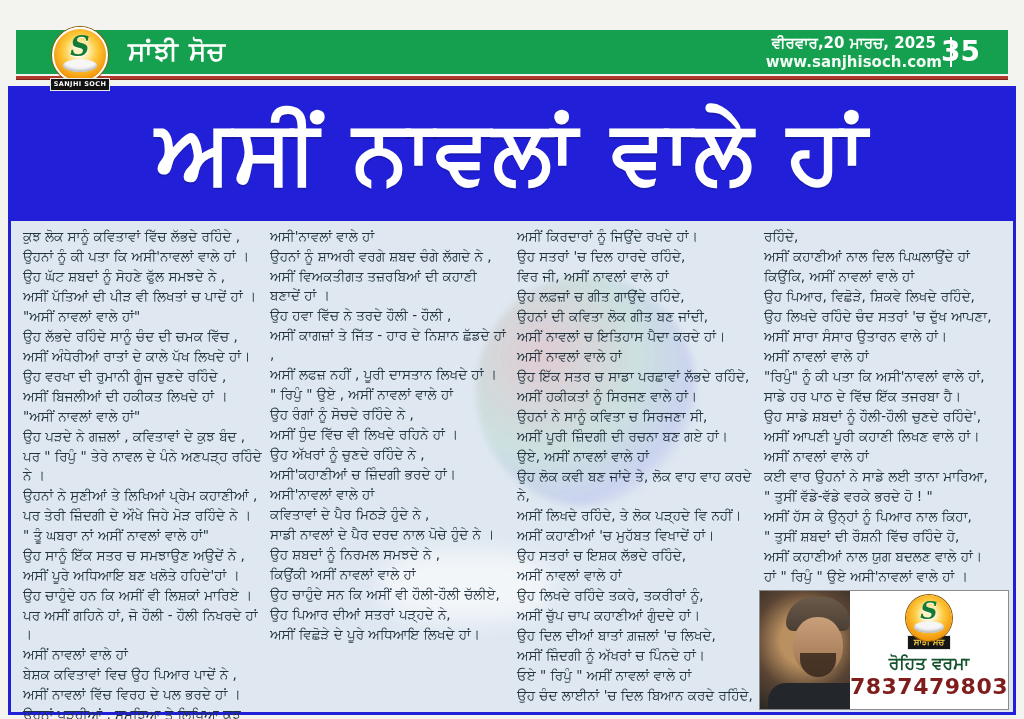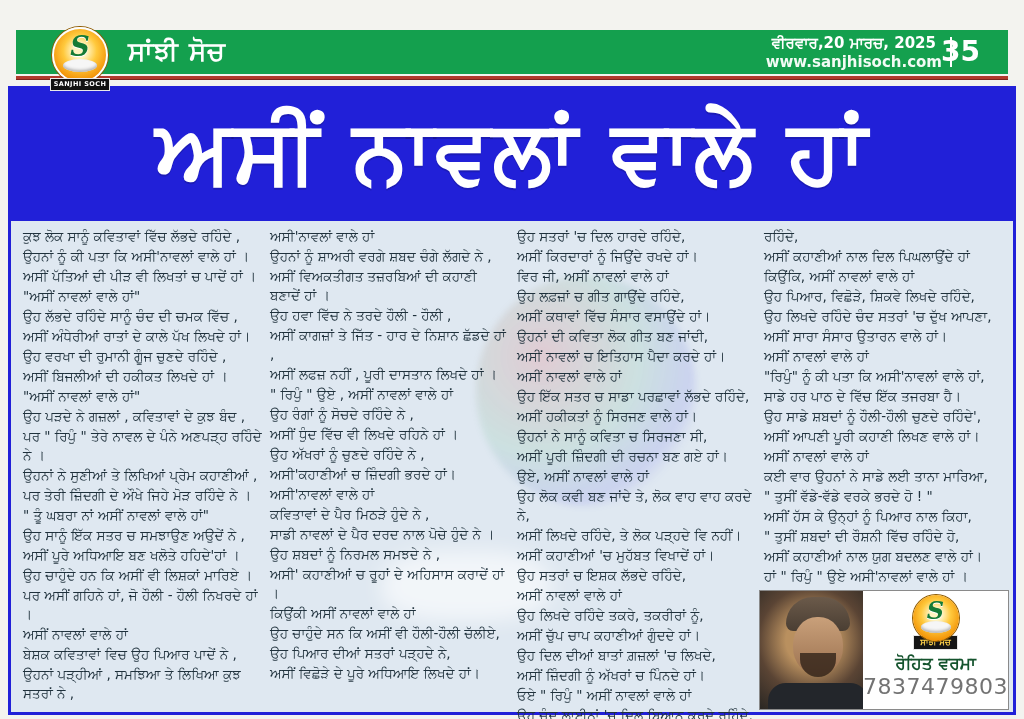--- a/index.html
+++ b/index.html
@@ -59,21 +59,21 @@
           background:radial-gradient(circle at 50% 42%,#fff3c0 0 18%,#ffc93d 42%,#f08c00 78%,#c96a00 100%);
           box-shadow:0 0 0 1px #8d5a00;}
   .a-logo .s{position:absolute;left:0;right:0;top:1px;text-align:center;
              font-family:"DejaVu Serif","Liberation Serif",serif;font-style:italic;font-weight:bold;
              font-size:24px;color:#157a35;text-shadow:0 1px 0 #fff;}
   .a-logo .hands{position:absolute;left:8px;right:8px;bottom:8px;height:12px;border-radius:50%;
                  background:#f6f6f6;box-shadow:inset 0 -2px 3px #b5b5b5;}
   .a-logo-caption{margin-top:-6px;background:#151515;color:#ffd24a;font-size:8.5px;font-weight:bold;
                   padding:1px 6px;border:1px solid #e5e5e5;}
   .a-name{margin-top:3px;font-size:17px;font-weight:bold;color:#14532d;}
-  .a-phone{margin-top:1px;font-size:22px;font-weight:normal;color:#737373;letter-spacing:.5px;}
+  .a-phone{margin-top:1px;font-size:22px;font-weight:bold;color:#7f1d1d;letter-spacing:.5px;}
 </style>
 </head>
 <body>
 
 <div class="page">
 
   <div class="masthead">
     <div class="m-logo">
       <div class="s">S</div>
       <div class="hands"></div>
@@ -93,68 +93,68 @@
     <div class="banner-title">ਅਸੀਂ ਨਾਵਲਾਂ ਵਾਲੇ ਹਾਂ</div>
   </div>
 
   <div class="sheet">
     <div class="wm1"></div>
     <div class="wm2"></div>
     <div class="cols">
       <div class="col">
           <div class="poem-line">ਕੁਝ ਲੋਕ ਸਾਨੂੰ ਕਵਿਤਾਵਾਂ ਵਿੱਚ ਲੱਭਦੇ ਰਹਿੰਦੇ ,</div>
           <div class="poem-line">ਉਹਨਾਂ ਨੂੰ ਕੀ ਪਤਾ ਕਿ ਅਸੀ'ਨਾਵਲਾਂ ਵਾਲੇ ਹਾਂ ।</div>
+          <div class="poem-line">ਉਹ ਘੱਟ ਸ਼ਬਦਾਂ ਨੂੰ ਸੋਹਣੇ ਫੁੱਲ ਸਮਝਦੇ ਨੇ ,</div>
           <div class="poem-line">ਅਸੀਂ ਪੱਤਿਆਂ ਦੀ ਪੀੜ ਵੀ ਲਿਖਤਾਂ ਚ ਪਾਦੇਂ ਹਾਂ ।</div>
           <div class="poem-line">"ਅਸੀਂ ਨਾਵਲਾਂ ਵਾਲੇ ਹਾਂ"</div>
           <div class="poem-line">ਉਹ ਲੱਭਦੇ ਰਹਿੰਦੇ ਸਾਨੂੰ ਚੰਦ ਦੀ ਚਮਕ ਵਿੱਚ ,</div>
           <div class="poem-line">ਅਸੀਂ ਅੰਧੇਰੀਆਂ ਰਾਤਾਂ ਦੇ ਕਾਲੇ ਪੱਖ ਲਿਖਦੇ ਹਾਂ।</div>
           <div class="poem-line">ਉਹ ਵਰਖਾ ਦੀ ਰੁਮਾਨੀ ਗੂੰਜ ਚੁਣਦੇ ਰਹਿੰਦੇ ,</div>
           <div class="poem-line">ਅਸੀਂ ਬਿਜਲੀਆਂ ਦੀ ਹਕੀਕਤ ਲਿਖਦੇ ਹਾਂ ।</div>
           <div class="poem-line">"ਅਸੀਂ ਨਾਵਲਾਂ ਵਾਲੇ ਹਾਂ"</div>
           <div class="poem-line">ਉਹ ਪੜਦੇ ਨੇ ਗਜ਼ਲਾਂ , ਕਵਿਤਾਵਾਂ ਦੇ ਕੁਝ ਬੰਦ ,</div>
           <div class="poem-line">ਪਰ " ਰਿਪੁੰ " ਤੇਰੇ ਨਾਵਲ ਦੇ ਪੰਨੇ ਅਣਪੜ੍ਹ ਰਹਿੰਦੇ ਨੇ ।</div>
           <div class="poem-line">ਉਹਨਾਂ ਨੇ ਸੁਣੀਆਂ ਤੇ ਲਿਖਿਆਂ ਪ੍ਰੇਮ ਕਹਾਣੀਆਂ ,</div>
           <div class="poem-line">ਪਰ ਤੇਰੀ ਜ਼ਿੰਦਗੀ ਦੇ ਔਖੇ ਜਿਹੇ ਮੋੜ ਰਹਿੰਦੇ ਨੇ ।</div>
           <div class="poem-line">" ਤੂੰ ਘਬਰਾ ਨਾਂ ਅਸੀਂ ਨਾਵਲਾਂ ਵਾਲੇ ਹਾਂ"</div>
           <div class="poem-line">ਉਹ ਸਾਨੂੰ ਇੱਕ ਸਤਰ ਚ ਸਮਝਾਉਣ ਅਉਦੇਂ ਨੇ ,</div>
           <div class="poem-line">ਅਸੀਂ ਪੂਰੇ ਅਧਿਆਇ ਬਣ ਖਲੋਤੇ ਹਹਿਦੇ'ਹਾਂ ।</div>
           <div class="poem-line">ਉਹ ਚਾਹੁੰਦੇ ਹਨ ਕਿ ਅਸੀਂ ਵੀ ਲਿਸ਼ਕਾਂ ਮਾਰਿਏ ।</div>
           <div class="poem-line">ਪਰ ਅਸੀਂ ਗਹਿਨੇ ਹਾਂ, ਜੋ ਹੌਲੀ - ਹੌਲੀ ਨਿਖਰਦੇ ਹਾਂ ।</div>
           <div class="poem-line">ਅਸੀਂ ਨਾਵਲਾਂ ਵਾਲੇ ਹਾਂ</div>
           <div class="poem-line">ਬੇਸ਼ਕ ਕਵਿਤਾਵਾਂ ਵਿਚ ਉਹ ਪਿਆਰ ਪਾਦੇਂ ਨੇ ,</div>
+          <div class="poem-line">ਅਸੀਂ ਨਾਵਲਾਂ ਵਿੱਚ ਵਿਰਹ ਦੇ ਪਲ ਭਰਦੇ ਹਾਂ ।</div>
           <div class="poem-line">ਉਹਨਾਂ ਪੜ੍ਹੀਆਂ , ਸਮਝਿਆ ਤੇ ਲਿਖਿਆ ਕੁਝ ਸਤਰਾਂ ਨੇ ,</div>
         </div>
       <div class="col">
           <div class="poem-line">ਅਸੀ'ਨਾਵਲਾਂ ਵਾਲੇ ਹਾਂ</div>
           <div class="poem-line">ਉਹਨਾਂ ਨੂੰ ਸ਼ਾਅਰੀ ਵਰਗੇ ਸ਼ਬਦ ਚੰਗੇ ਲੱਗਦੇ ਨੇ ,</div>
           <div class="poem-line">ਅਸੀਂ ਵਿਅਕਤੀਗਤ ਤਜ਼ਰਬਿਆਂ ਦੀ ਕਹਾਣੀ ਬਣਾਦੇਂ ਹਾਂ ।</div>
           <div class="poem-line">ਉਹ ਹਵਾ ਵਿੱਚ ਨੇ ਤਰਦੇ ਹੌਲੀ - ਹੌਲੀ ,</div>
           <div class="poem-line">ਅਸੀਂ ਕਾਗਜ਼ਾਂ ਤੇ ਜਿੱਤ - ਹਾਰ ਦੇ ਨਿਸ਼ਾਨ ਛੱਡਦੇ ਹਾਂ ,</div>
           <div class="poem-line">ਅਸੀਂ ਲਫਜ਼ ਨਹੀਂ , ਪੂਰੀ ਦਾਸਤਾਨ ਲਿਖਦੇ ਹਾਂ ।</div>
           <div class="poem-line">" ਰਿਪੁੰ " ਉਏ , ਅਸੀਂ ਨਾਵਲਾਂ ਵਾਲੇ ਹਾਂ</div>
           <div class="poem-line">ਉਹ ਰੰਗਾਂ ਨੂੰ ਸੋਚਦੇ ਰਹਿੰਦੇ ਨੇ ,</div>
           <div class="poem-line">ਅਸੀਂ ਧੁੰਦ ਵਿੱਚ ਵੀ ਲਿਖਦੇ ਰਹਿਨੇ ਹਾਂ ।</div>
           <div class="poem-line">ਉਹ ਅੱਖਰਾਂ ਨੂੰ ਚੁਣਦੇ ਰਹਿੰਦੇ ਨੇ ,</div>
           <div class="poem-line">ਅਸੀ'ਕਹਾਣੀਆਂ ਚ ਜ਼ਿੰਦਗੀ ਭਰਦੇ ਹਾਂ।</div>
           <div class="poem-line">ਅਸੀ'ਨਾਵਲਾਂ ਵਾਲੇ ਹਾਂ</div>
           <div class="poem-line">ਕਵਿਤਾਵਾਂ ਦੇ ਪੈਰ ਮਿਠੜੇ ਹੁੰਦੇ ਨੇ ,</div>
           <div class="poem-line">ਸਾਡੀ ਨਾਵਲਾਂ ਦੇ ਪੈਰ ਦਰਦ ਨਾਲ ਪੋਚੇ ਹੁੰਦੇ ਨੇ ।</div>
           <div class="poem-line">ਉਹ ਸ਼ਬਦਾਂ ਨੂੰ ਨਿਰਮਲ ਸਮਝਦੇ ਨੇ ,</div>
-          <div class="poem-line">ਅਸੀ' ਕਹਾਣੀਆਂ ਚ ਰੂਹਾਂ ਦੇ ਅਹਿਸਾਸ ਕਰਾਦੇਂ ਹਾਂ ।</div>
           <div class="poem-line">ਕਿਉਂਕੀ ਅਸੀਂ ਨਾਵਲਾਂ ਵਾਲੇ ਹਾਂ</div>
           <div class="poem-line">ਉਹ ਚਾਹੁੰਦੇ ਸਨ ਕਿ ਅਸੀਂ ਵੀ ਹੌਲੀ-ਹੌਲੀ ਚੱਲੀਏ,</div>
           <div class="poem-line">ਉਹ ਪਿਆਰ ਦੀਆਂ ਸਤਰਾਂ ਪੜ੍ਹਦੇ ਨੇ,</div>
           <div class="poem-line">ਅਸੀਂ ਵਿਛੋੜੇ ਦੇ ਪੂਰੇ ਅਧਿਆਇ ਲਿਖਦੇ ਹਾਂ।</div>
         </div>
       <div class="col">
+          <div class="poem-line">ਅਸੀਂ ਕਿਰਦਾਰਾਂ ਨੂੰ ਜਿਉਂਦੇ ਰਖਦੇ ਹਾਂ।</div>
           <div class="poem-line">ਉਹ ਸਤਰਾਂ 'ਚ ਦਿਲ ਹਾਰਦੇ ਰਹਿੰਦੇ,</div>
-          <div class="poem-line">ਅਸੀਂ ਕਿਰਦਾਰਾਂ ਨੂੰ ਜਿਉਂਦੇ ਰਖਦੇ ਹਾਂ।</div>
           <div class="poem-line">ਵਿਰ ਜੀ, ਅਸੀਂ ਨਾਵਲਾਂ ਵਾਲੇ ਹਾਂ</div>
           <div class="poem-line">ਉਹ ਲਫ਼ਜ਼ਾਂ ਚ ਗੀਤ ਗਾਉਂਦੇ ਰਹਿੰਦੇ,</div>
-          <div class="poem-line">ਅਸੀਂ ਕਥਾਵਾਂ ਵਿੱਚ ਸੰਸਾਰ ਵਸਾਉਂਦੇ ਹਾਂ।</div>
           <div class="poem-line">ਉਹਨਾਂ ਦੀ ਕਵਿਤਾ ਲੋਕ ਗੀਤ ਬਣ ਜਾਂਦੀ,</div>
           <div class="poem-line">ਅਸੀਂ ਨਾਵਲਾਂ ਚ ਇਤਿਹਾਸ ਪੈਦਾ ਕਰਦੇ ਹਾਂ।</div>
           <div class="poem-line">ਅਸੀਂ ਨਾਵਲਾਂ ਵਾਲੇ ਹਾਂ</div>
           <div class="poem-line">ਉਹ ਇੱਕ ਸਤਰ ਚ ਸਾਡਾ ਪਰਛਾਵਾਂ ਲੱਭਦੇ ਰਹਿੰਦੇ,</div>
           <div class="poem-line">ਅਸੀਂ ਹਕੀਕਤਾਂ ਨੂੰ ਸਿਰਜਣ ਵਾਲੇ ਹਾਂ।</div>
           <div class="poem-line">ਉਹਨਾਂ ਨੇ ਸਾਨੂੰ ਕਵਿਤਾ ਚ ਸਿਰਜਣਾ ਸੀ,</div>
           <div class="poem-line">ਅਸੀਂ ਪੂਰੀ ਜ਼ਿੰਦਗੀ ਦੀ ਰਚਨਾ ਬਣ ਗਏ ਹਾਂ।</div>
           <div class="poem-line">ਉਏ, ਅਸੀਂ ਨਾਵਲਾਂ ਵਾਲੇ ਹਾਂ</div>
           <div class="poem-line">ਉਹ ਲੋਕ ਕਵੀ ਬਣ ਜਾਂਦੇ ਤੇ, ਲੋਕ ਵਾਹ ਵਾਹ ਕਰਦੇ ਨੇ,</div>
           <div class="poem-line">ਅਸੀਂ ਲਿਖਦੇ ਰਹਿੰਦੇ, ਤੇ ਲੋਕ ਪੜ੍ਹਦੇ ਵਿ ਨਹੀਂ।</div>

